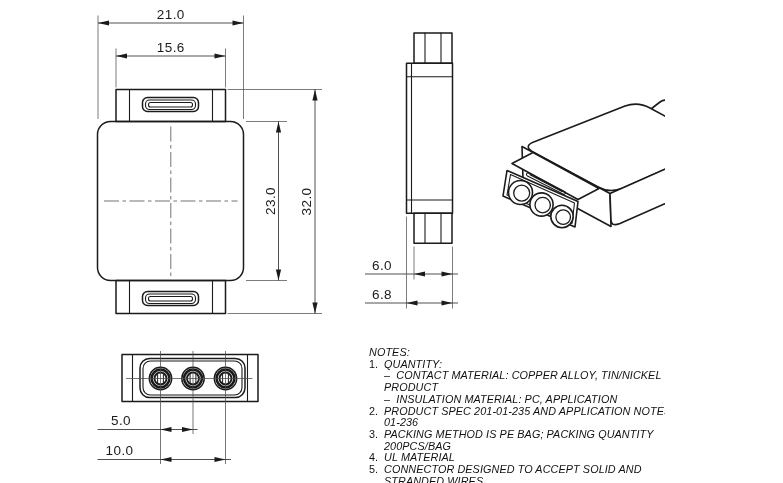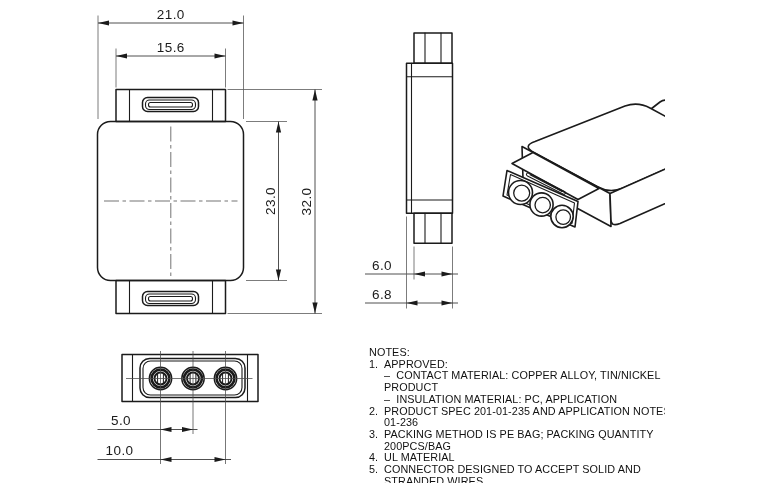--- a/index.html
+++ b/index.html
@@ -17,21 +17,21 @@
   .cline{stroke:#5a5a5a;stroke-width:0.85;fill:none;stroke-dasharray:15 3.5 3.5 3.5;}
   .thinline{stroke:#4a4a4a;stroke-width:0.75;fill:none;}
   .arrow{fill:#1b1b1b;stroke:none;}
   text.dimtext{font-family:"Liberation Sans",sans-serif;font-size:13.5px;fill:#1b1b1b;letter-spacing:0.4px;}
 
   
   .notes{position:absolute;left:369px;top:347px;width:330px;
          font-size:10.8px;line-height:11.7px;color:#111;letter-spacing:0.1px;}
   .note-row{display:flex;}
   .note-num{width:15px;flex:none;white-space:pre;}
-  .note-text{white-space:pre-wrap;}
+  .note-text{white-space:pre-wrap;font-style:italic;}
 </style>
 </head>
 <body>
 
 <div class="canvas">
 <svg viewBox="0 0 783 483" width="783" height="483">
 
   <g>
 
     <rect class="edge" x="116" y="89.5" width="109.5" height="32"></rect>
@@ -203,21 +203,21 @@
     <line class="edge2" x1="530" y1="174.8" x2="562" y2="191.5"></line>
   </g>
 </svg>
 
 <div class="notes">
   <div class="note-row">
     <span class="note-text">NOTES:</span>
   </div>
   <div class="note-row">
     <span class="note-num">1.</span>
-    <span class="note-text">APPROVED:</span>
+    <span class="note-text">QUANTITY:</span>
   </div>
   <div class="note-row">
     <span class="note-num"></span>
     <span class="note-text">–  CONTACT MATERIAL: COPPER ALLOY, TIN/NICKEL PRODUCT</span>
   </div>
   <div class="note-row">
     <span class="note-num"></span>
     <span class="note-text">–  INSULATION MATERIAL: PC, APPLICATION</span>
   </div>
   <div class="note-row">

